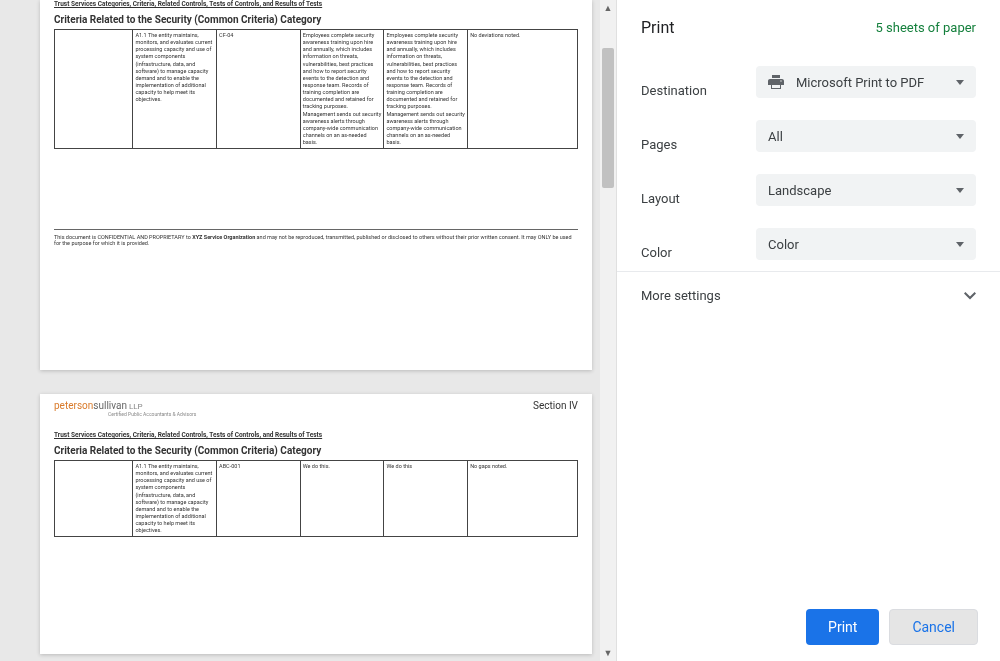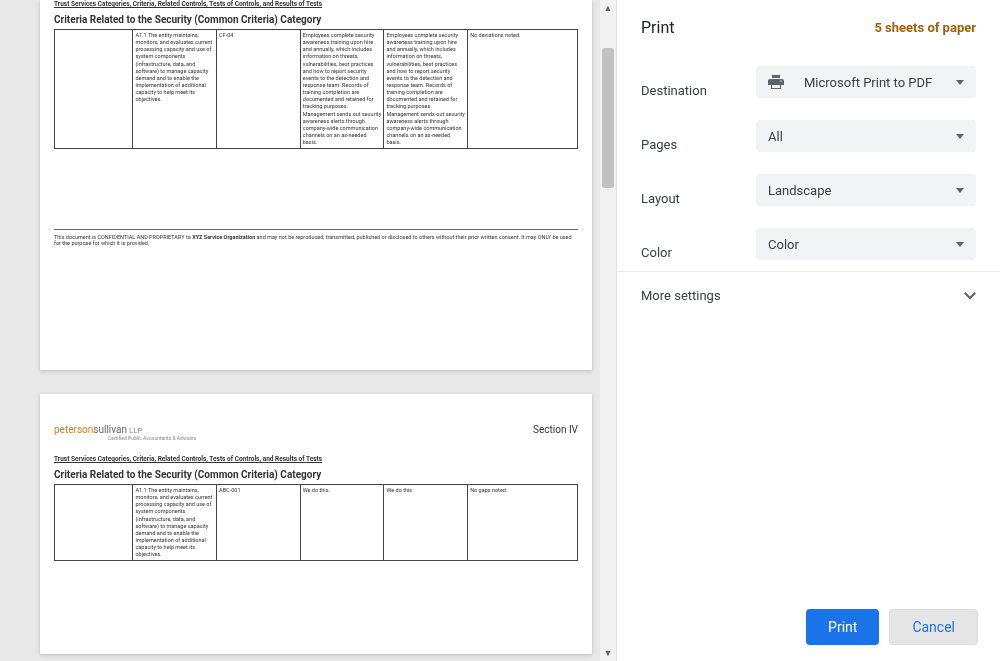--- a/index.html
+++ b/index.html
@@ -53,21 +53,21 @@
       font-size: 6px;
       color: #333;
       position: relative;
     }
     .page1 {
       margin-top: 0;
       height: 370px;
     }
     .page2 {
       height: 260px;
-      padding-top: 30px;
+      padding-top: 6px;
     }
     .heading-underline {
       text-decoration: underline;
       font-weight: bold;
       font-size: 6.5px;
       display: block;
       margin-bottom: 6px;
     }
     .subheading {
       font-weight: bold;
@@ -124,21 +124,21 @@
       border-left: 1px solid #e0e0e0;
     }
     .print-header {
       display: flex;
       justify-content: space-between;
       align-items: center;
       padding: 18px 24px;
       font-size: 16px;
     }
     .print-title { color: #202124; }
-    .sheets-info { font-size: 13px; color: #a16207; font-weight: bold; }
+    .sheets-info { font-size: 13px; color: #15803d; }
     .settings {
       padding: 0 24px;
     }
     .setting-row {
       display: flex;
       align-items: flex-end;
       padding: 11px 0;
     }
     .setting-label {
       width: 115px;
@@ -154,21 +154,21 @@
       align-items: center;
       padding: 0 12px;
       justify-content: space-between;
       font-size: 13px;
       color: #3c4043;
       cursor: pointer;
     }
     .dropdown-left {
       display: flex;
       align-items: center;
-      gap: 20px;
+      gap: 12px;
     }
     .chevron {
       width: 0;
       height: 0;
       border-left: 4px solid transparent;
       border-right: 4px solid transparent;
       border-top: 5px solid #5f6368;
     }
     .more-settings-row {
       display: flex;

